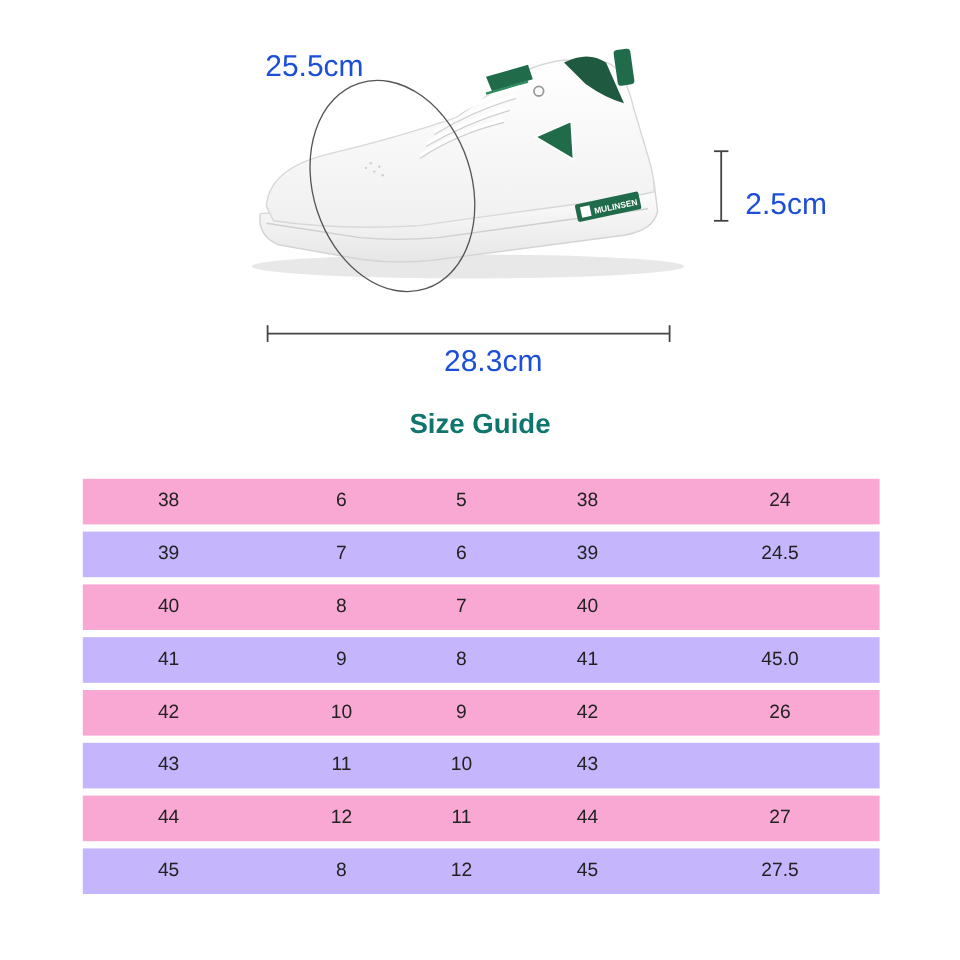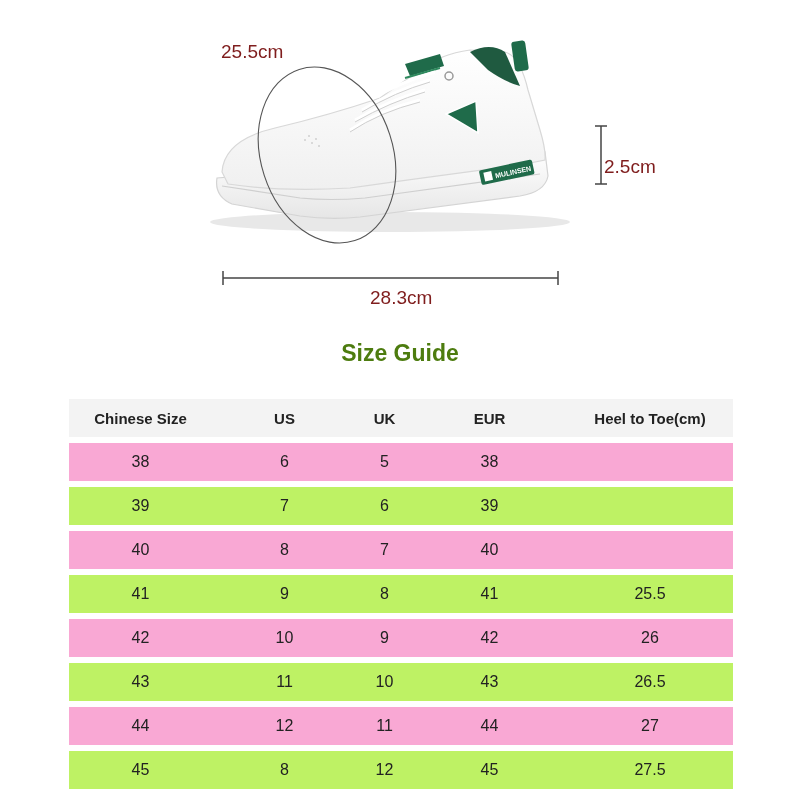--- a/index.html
+++ b/index.html
@@ -1,27 +1,27 @@
 <!DOCTYPE html>
 <html><head>
 <meta charset="utf-8">
 <style>
   html, body { margin: 0; padding: 0; background: #ffffff; }
   body { width: 800px; height: 800px; position: relative; overflow: hidden; font-family: "Liberation Sans", sans-serif; color: #222; }
   .hero { position: absolute; left: 0; top: 0; width: 800px; height: 330px; }
   .shoe-svg { position: absolute; left: 0; top: 0; }
-  .meas-label { position: absolute; font-size: 19px; color: #7f1d1d; letter-spacing: 0; }
+  .meas-label { position: absolute; font-size: 25px; color: #1d4ed8; letter-spacing: 0; }
   .girth-label { left: 221px; top: 41px; }
-  .height-label { left: 604px; top: 156px; }
+  .height-label { left: 621px; top: 156px; }
   .length-label { left: 370px; top: 287px; text-align: center; }
-  .title { position: absolute; left: 0; width: 800px; top: 340px; text-align: center; font-weight: bold; font-size: 23px; color: #4d7c0f; }
+  .title { position: absolute; left: 0; width: 800px; top: 340px; text-align: center; font-weight: bold; font-size: 23px; color: #0f766e; }
   .table { position: absolute; left: 69px; top: 399px; width: 664px; }
   .row { display: flex; height: 38px; align-items: center; margin-bottom: 6px; background: #f9a8d4; }
   .row.header { background: #f3f3f3; font-weight: bold; font-size: 15px; color: #111; }
-  .row.alt { background: #bef264; }
+  .row.alt { background: #c4b5fd; }
   .cell { text-align: center; font-size: 16px; color: #222; }
   .row.header .cell { font-size: 15px; }
   .c0 { width: 143px; }
   .c1 { width: 145px; }
   .c2 { width: 55px; }
   .c3 { width: 155px; }
   .c4 { width: 166px; }
 </style>
 </head>
 <body>
@@ -96,65 +96,59 @@
     </g>
   </svg>
   <div class="meas-label girth-label">25.5cm</div>
   <div class="meas-label height-label">2.5cm</div>
   <div class="meas-label length-label">28.3cm</div>
 </div>
 
 <div class="title">Size Guide</div>
 
 <div class="table">
-  <div class="row header">
-    <div class="cell c0">Chinese Size</div>
-    <div class="cell c1">US</div>
-    <div class="cell c2">UK</div>
-    <div class="cell c3">EUR</div>
-    <div class="cell c4">Heel to Toe(cm)</div>
-  </div>
   <div class="row">
     <div class="cell c0">38</div>
     <div class="cell c1">6</div>
     <div class="cell c2">5</div>
     <div class="cell c3">38</div>
+    <div class="cell c4">24</div>
   </div>
   <div class="row alt">
     <div class="cell c0">39</div>
     <div class="cell c1">7</div>
     <div class="cell c2">6</div>
     <div class="cell c3">39</div>
+    <div class="cell c4">24.5</div>
   </div>
   <div class="row">
     <div class="cell c0">40</div>
     <div class="cell c1">8</div>
     <div class="cell c2">7</div>
     <div class="cell c3">40</div>
   </div>
   <div class="row alt">
     <div class="cell c0">41</div>
     <div class="cell c1">9</div>
     <div class="cell c2">8</div>
     <div class="cell c3">41</div>
-    <div class="cell c4">25.5</div>
+    <div class="cell c4">45.0</div>
   </div>
   <div class="row">
     <div class="cell c0">42</div>
     <div class="cell c1">10</div>
     <div class="cell c2">9</div>
     <div class="cell c3">42</div>
     <div class="cell c4">26</div>
   </div>
   <div class="row alt">
     <div class="cell c0">43</div>
     <div class="cell c1">11</div>
     <div class="cell c2">10</div>
     <div class="cell c3">43</div>
-    <div class="cell c4">26.5</div>
   </div>
   <div class="row">
     <div class="cell c0">44</div>
     <div class="cell c1">12</div>
     <div class="cell c2">11</div>
     <div class="cell c3">44</div>
     <div class="cell c4">27</div>
   </div>
   <div class="row alt">
     <div class="cell c0">45</div>

